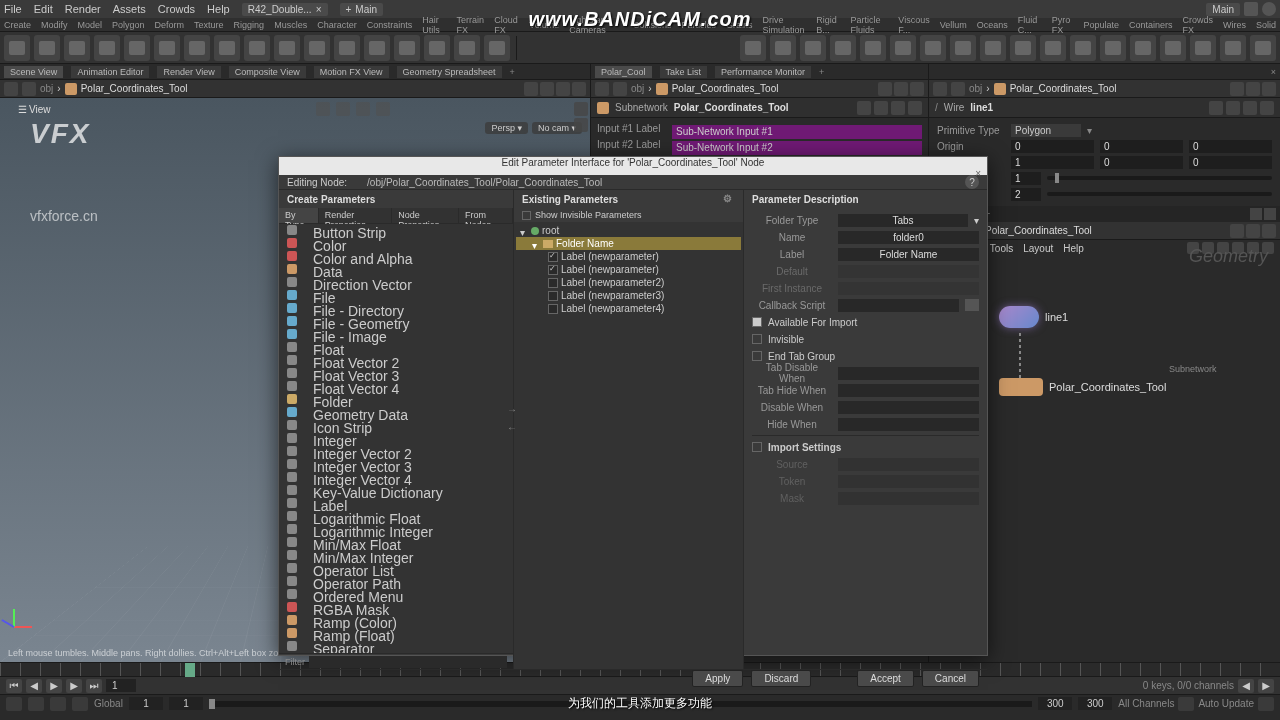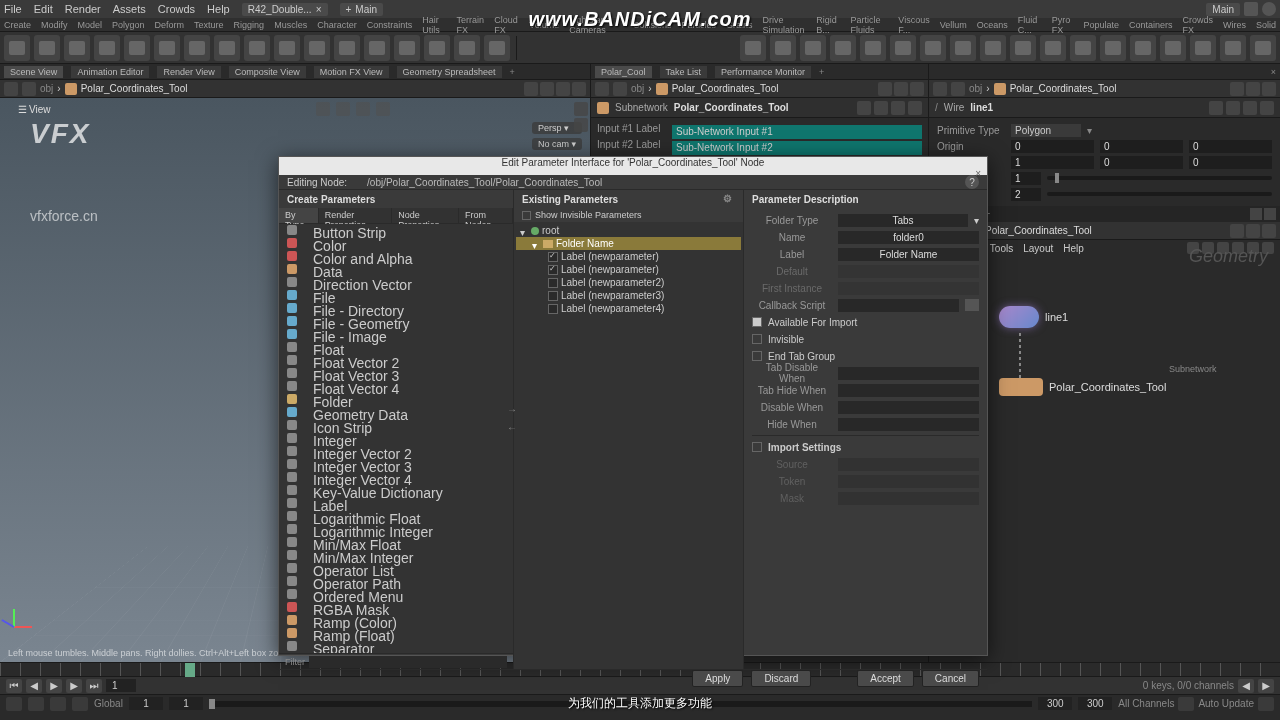--- a/index.html
+++ b/index.html
@@ -48,42 +48,42 @@
 .viewport { flex: 1; background: linear-gradient(180deg, #4a5660 0%, #7a8590 100%); position: relative; overflow: hidden; }
 .viewport .grid { position: absolute; inset: 0; background-image:
   repeating-linear-gradient(90deg, rgba(255,255,255,0.05) 0, rgba(255,255,255,0.05) 1px, transparent 1px, transparent 40px),
   repeating-linear-gradient(0deg, rgba(255,255,255,0.05) 0, rgba(255,255,255,0.05) 1px, transparent 1px, transparent 40px);
   transform: perspective(400px) rotateX(60deg) translateY(100px); transform-origin: center bottom; }
 .viewport .vfx-logo { position: absolute; top: 20px; left: 30px; font-size: 28px; font-weight: bold; font-style: italic; color: rgba(255,255,255,0.7); letter-spacing: 2px; }
 .viewport .vfx-url { position: absolute; top: 110px; left: 30px; font-size: 14px; color: rgba(255,255,255,0.6); }
 .viewport .view-label { position: absolute; top: 6px; left: 18px; font-size: 10px; color: #ddd; display: flex; align-items: center; gap: 2px; }
 .viewport .view-tools { position: absolute; top: 4px; right: 200px; display: flex; gap: 6px; }
 .viewport .view-tools .vt { width: 14px; height: 14px; background: rgba(80,80,80,0.6); border-radius: 2px; }
-.viewport .cam-pills { position: absolute; top: 24px; right: 8px; display: flex; gap: 4px; flex-direction: column; }
+.viewport .cam-pills { position: absolute; top: 24px; right: 8px; display: flex; gap: 4px; }
 .viewport .cam-pills .pill { background: rgba(60,60,60,0.8); color: #ccc; padding: 1px 6px; border-radius: 3px; font-size: 9px; }
 .viewport .axis-gizmo { position: absolute; bottom: 30px; left: 10px; width: 30px; height: 30px; }
 .viewport .axis-gizmo .ax { position: absolute; width: 18px; height: 2px; transform-origin: left center; }
 .viewport .axis-gizmo .ax.x { background: #e55; bottom: 4px; left: 4px; }
 .viewport .axis-gizmo .ax.y { background: #5e5; bottom: 4px; left: 4px; transform: rotate(-90deg); }
 .viewport .axis-gizmo .ax.z { background: #55e; bottom: 4px; left: 4px; transform: rotate(-150deg); width: 14px; }
 .viewport .hint { position: absolute; bottom: 4px; left: 8px; font-size: 9px; color: rgba(255,255,255,0.6); }
 .viewport .side-icons { position: absolute; right: 2px; top: 4px; display: flex; flex-direction: column; gap: 2px; }
 .viewport .side-icons .si { width: 14px; height: 14px; background: rgba(70,70,70,0.8); border-radius: 2px; }
 
 
 .network-header { height: 20px; background: #2f2f2f; display: flex; align-items: center; padding: 0 6px; gap: 6px; font-size: 10px; border-bottom: 1px solid #1a1a1a; }
 .network-header .nh-label { color: #aaa; }
 .network-header .nh-name { color: #ddd; font-weight: bold; }
 .network-header .nh-right { margin-left: auto; display: flex; gap: 3px; }
 .network-header .nh-right .nb { width: 14px; height: 14px; background: #444; border-radius: 2px; }
 
 .subnet-inputs { background: #2a2a2a; padding: 2px 0; }
 .subnet-row { display: flex; align-items: center; padding: 2px 6px; font-size: 10px; height: 16px; }
 .subnet-row .sr-label { width: 75px; color: #999; }
-.subnet-row .sr-val { flex: 1; background: #0f766e; padding: 1px 4px; color: #ccc; height: 14px; margin-top: 7px; }
+.subnet-row .sr-val { flex: 1; background: #701a75; padding: 1px 4px; color: #ccc; height: 14px; margin-top: 7px; }
 
 
 .params-panel { background: #2a2a2a; padding: 4px; }
 .param-row { display: flex; align-items: center; padding: 2px 4px; font-size: 10px; gap: 6px; height: 16px; }
 .param-row .pr-label { width: 68px; color: #999; }
 .param-row .pr-field { background: #1e1e1e; padding: 1px 4px; color: #ddd; height: 13px; }
 .param-row .pr-dropdown { background: #3a3a3a; padding: 1px 4px; color: #ccc; width: 70px; }
 
 
 .node-graph { flex: 1; background: #2a2a2a; position: relative; }

